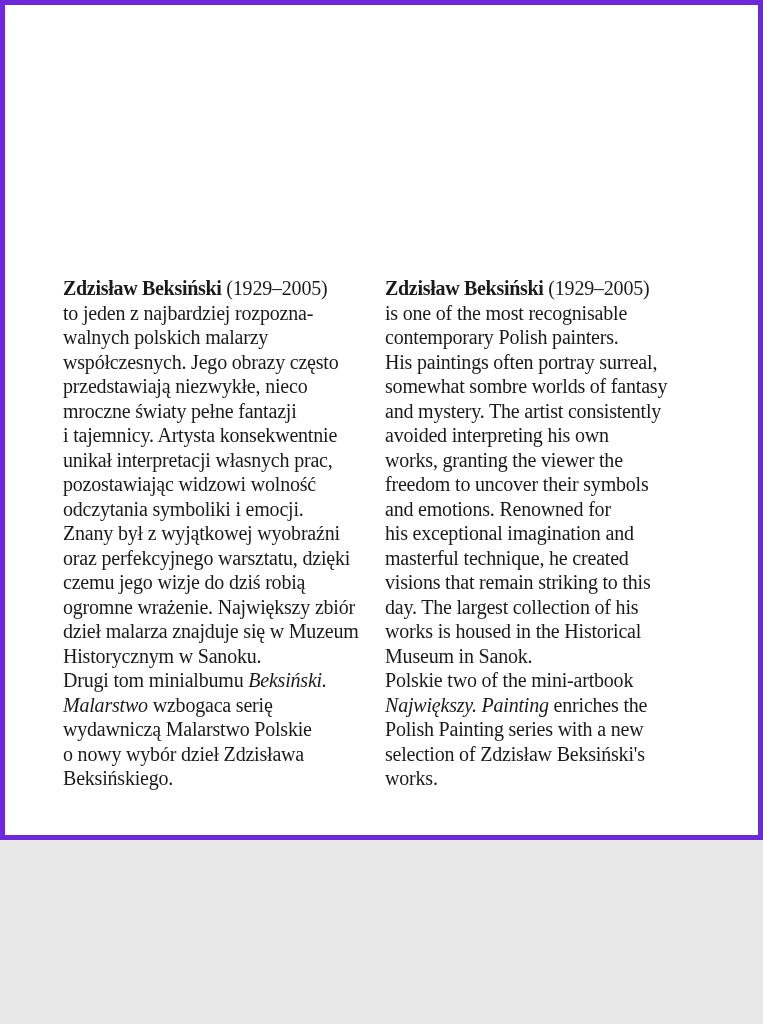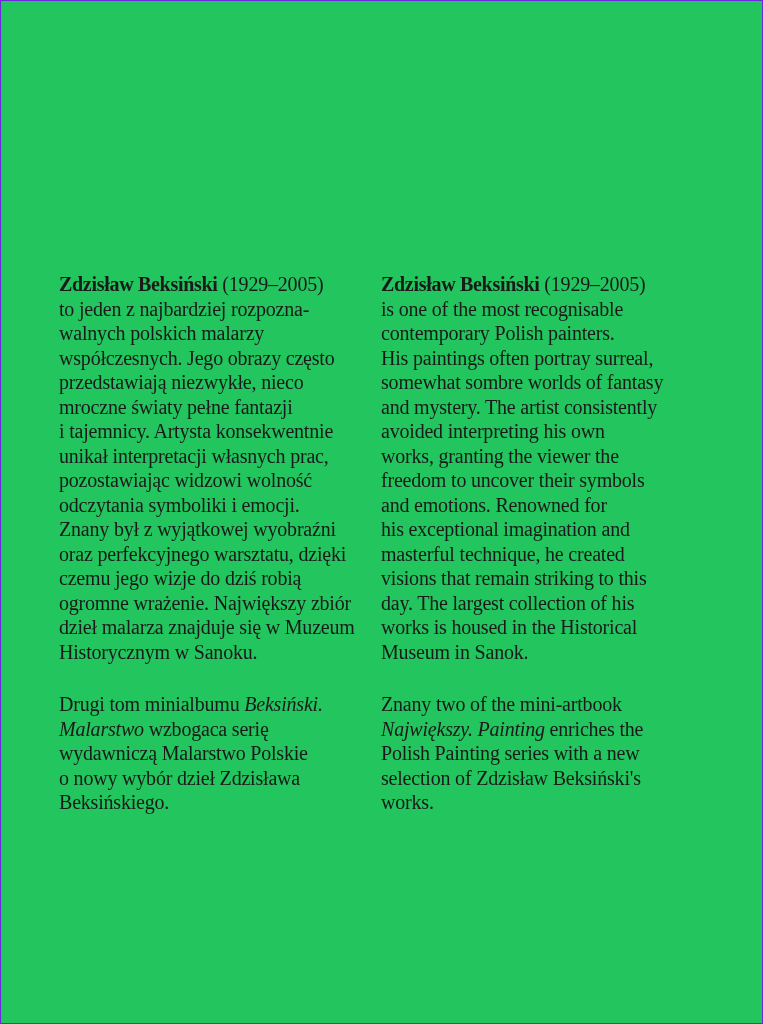--- a/index.html
+++ b/index.html
@@ -3,24 +3,24 @@
 <meta charset="utf-8">
 <style>
   html, body {
     margin: 0;
     padding: 0;
     background: #e8e8e8;
   }
   .page {
     position: relative;
     width: 763px;
-    height: 1024px;
+    height: 840px;
     box-sizing: border-box;
-    background: #22c55e;
-    border: 1px solid #6d28d9;
+    background: #ffffff;
+    border: 5px solid #6d28d9;
     overflow: hidden;
     font-family: "Liberation Serif", "DejaVu Serif", serif;
     color: #1a1a1a;
   }
   .spread {
     display: flex;
     gap: 10px;
     padding: 271px 0 0 58px;
   }
   .col {
@@ -29,21 +29,20 @@
   }
   .para {
     margin: 0;
     font-size: 20px;
     line-height: 24.5px;
     letter-spacing: -0.2px;
     white-space: pre-line;
     color: #1a1a1a;
   }
   .para + .para {
-    margin-top: 28px;
   }
   .para strong {
     font-weight: bold;
     letter-spacing: -0.3px;
   }
   .para em {
     font-style: italic;
   }
 </style>
 </head>
@@ -86,21 +85,21 @@
 avoided interpreting his own
 works, granting the viewer the
 freedom to uncover their symbols
 and emotions. Renowned for
 his exceptional imagination and
 masterful technique, he created
 visions that remain striking to this
 day. The largest collection of his
 works is housed in the Historical
 Museum in Sanok.</span></p>
-      <p class="para"><span>Znany two of the mini-artbook
+      <p class="para"><span>Polskie two of the mini-artbook
 </span><em>Największy. Painting</em><span> enriches the
 Polish Painting series with a new
 selection of Zdzisław Beksiński's
 works.</span></p>
     </section>
 
   </main>
 </div>
 
 </body></html>

